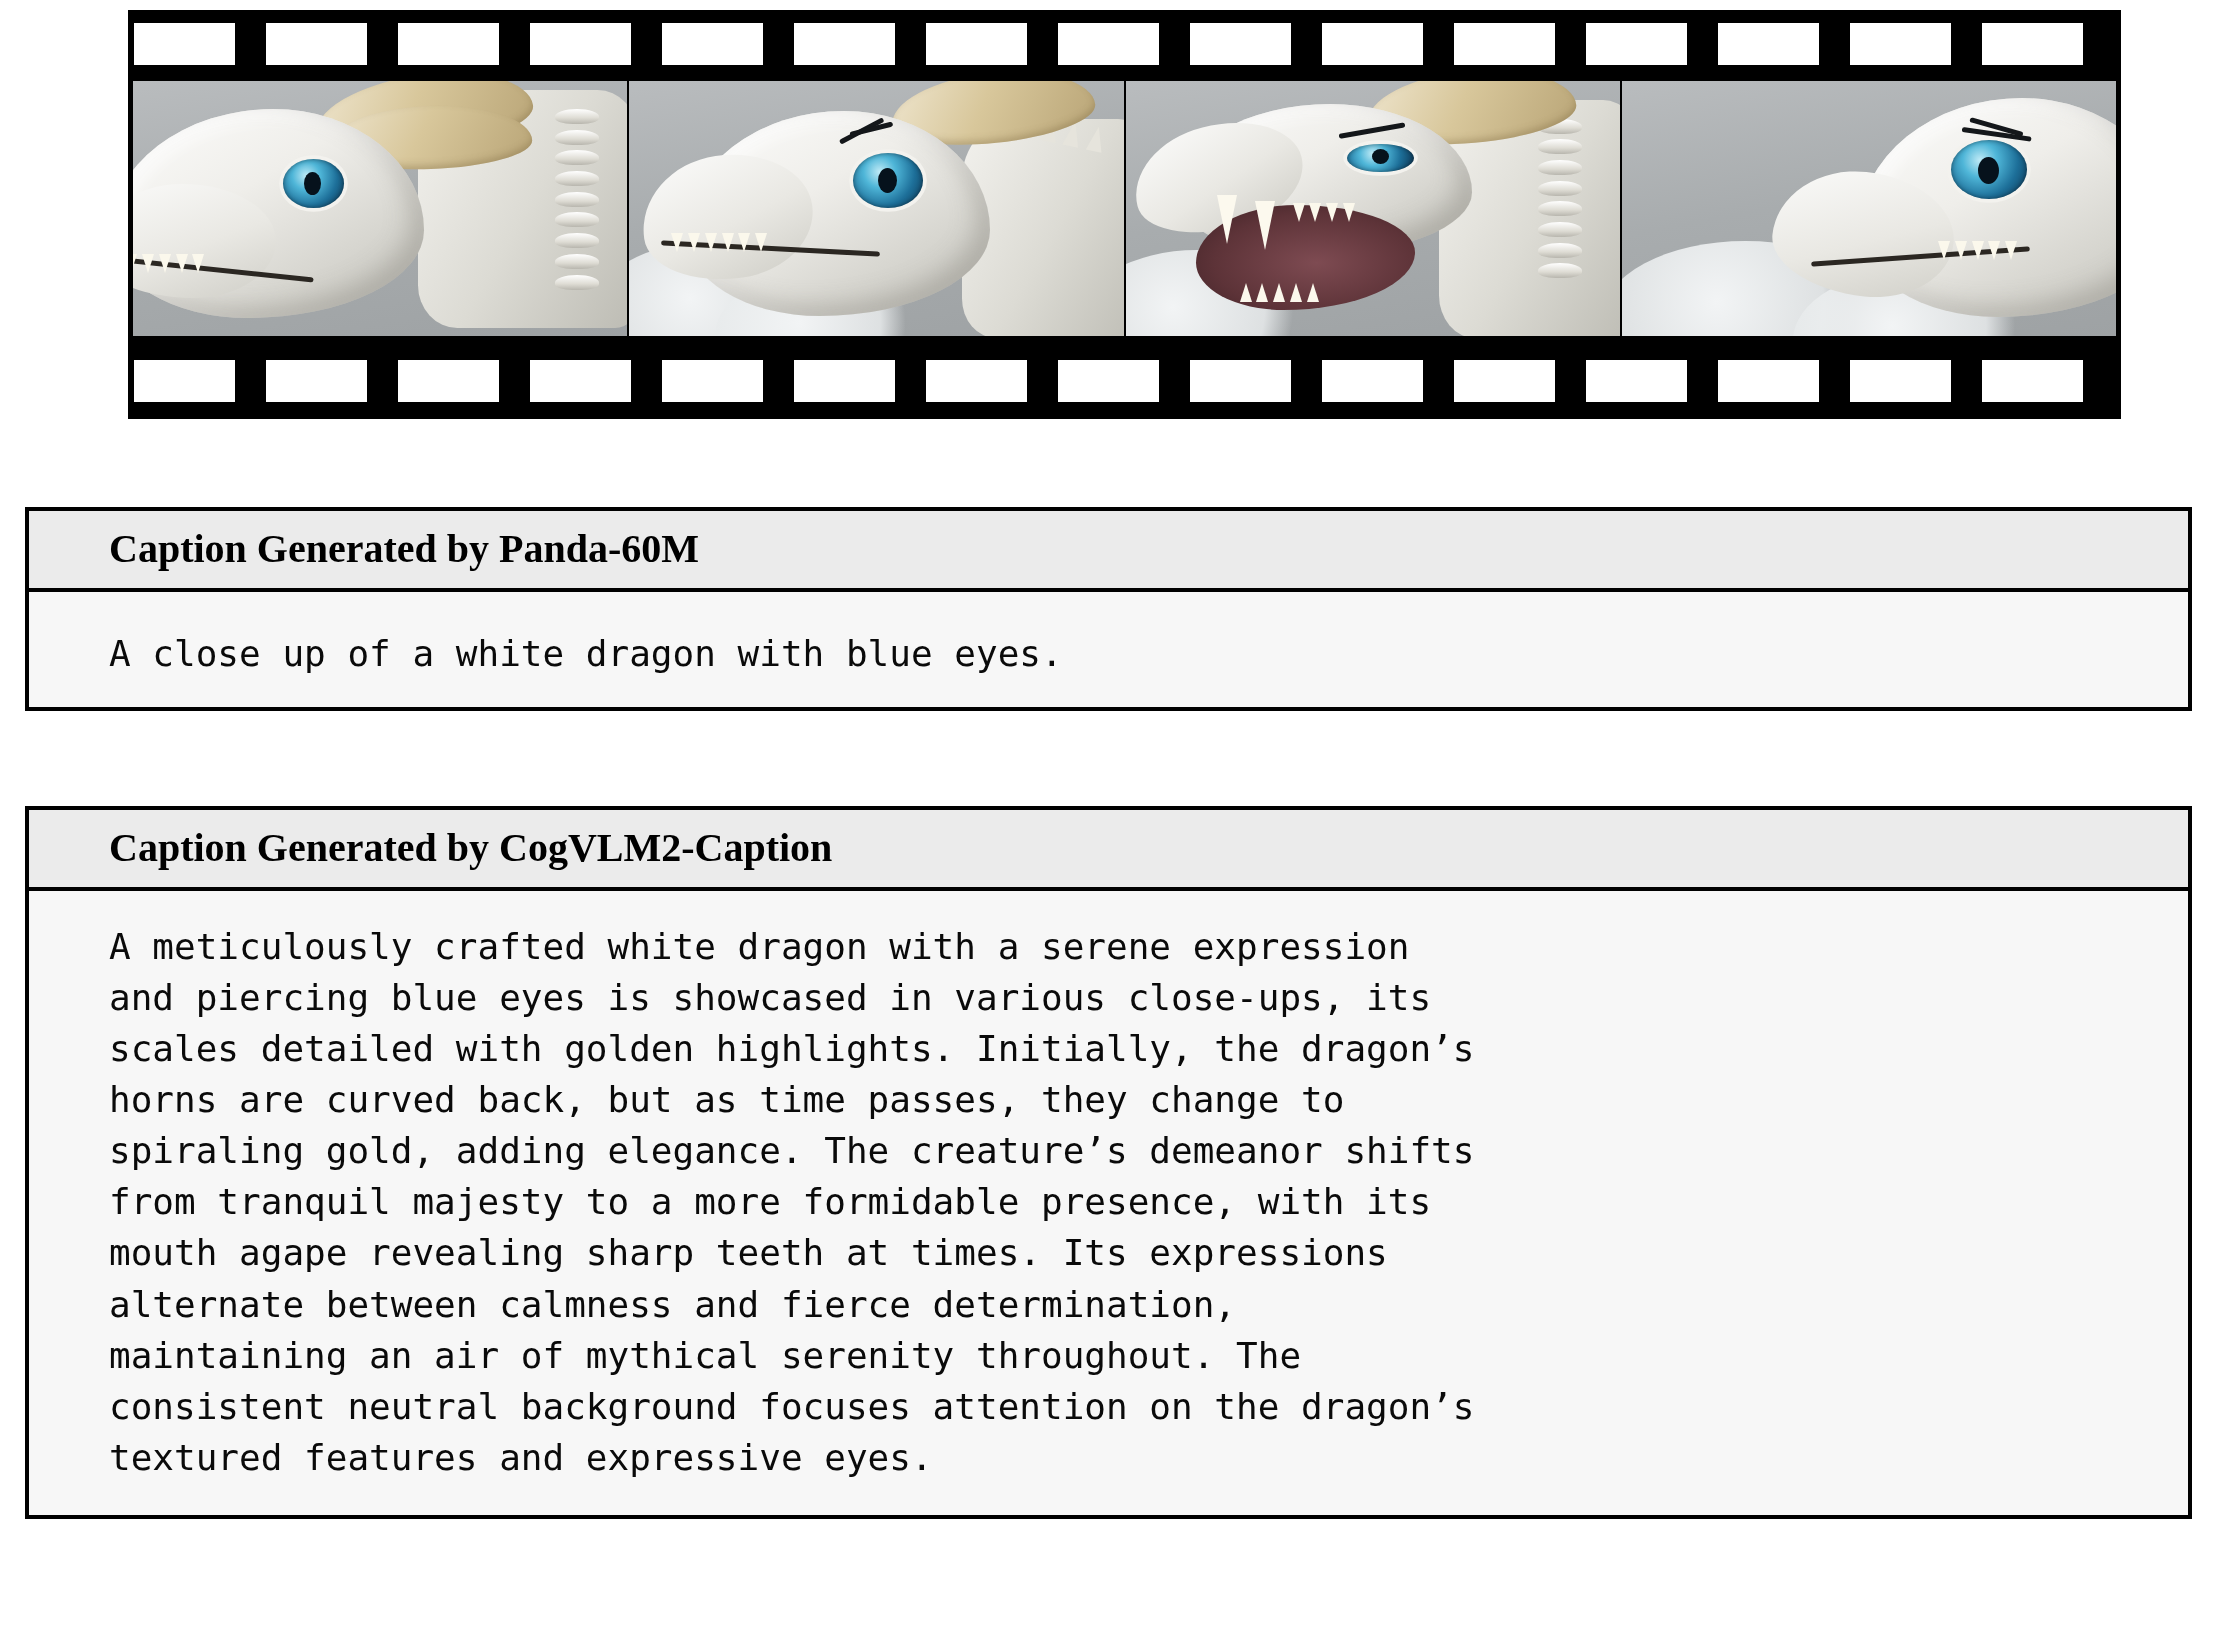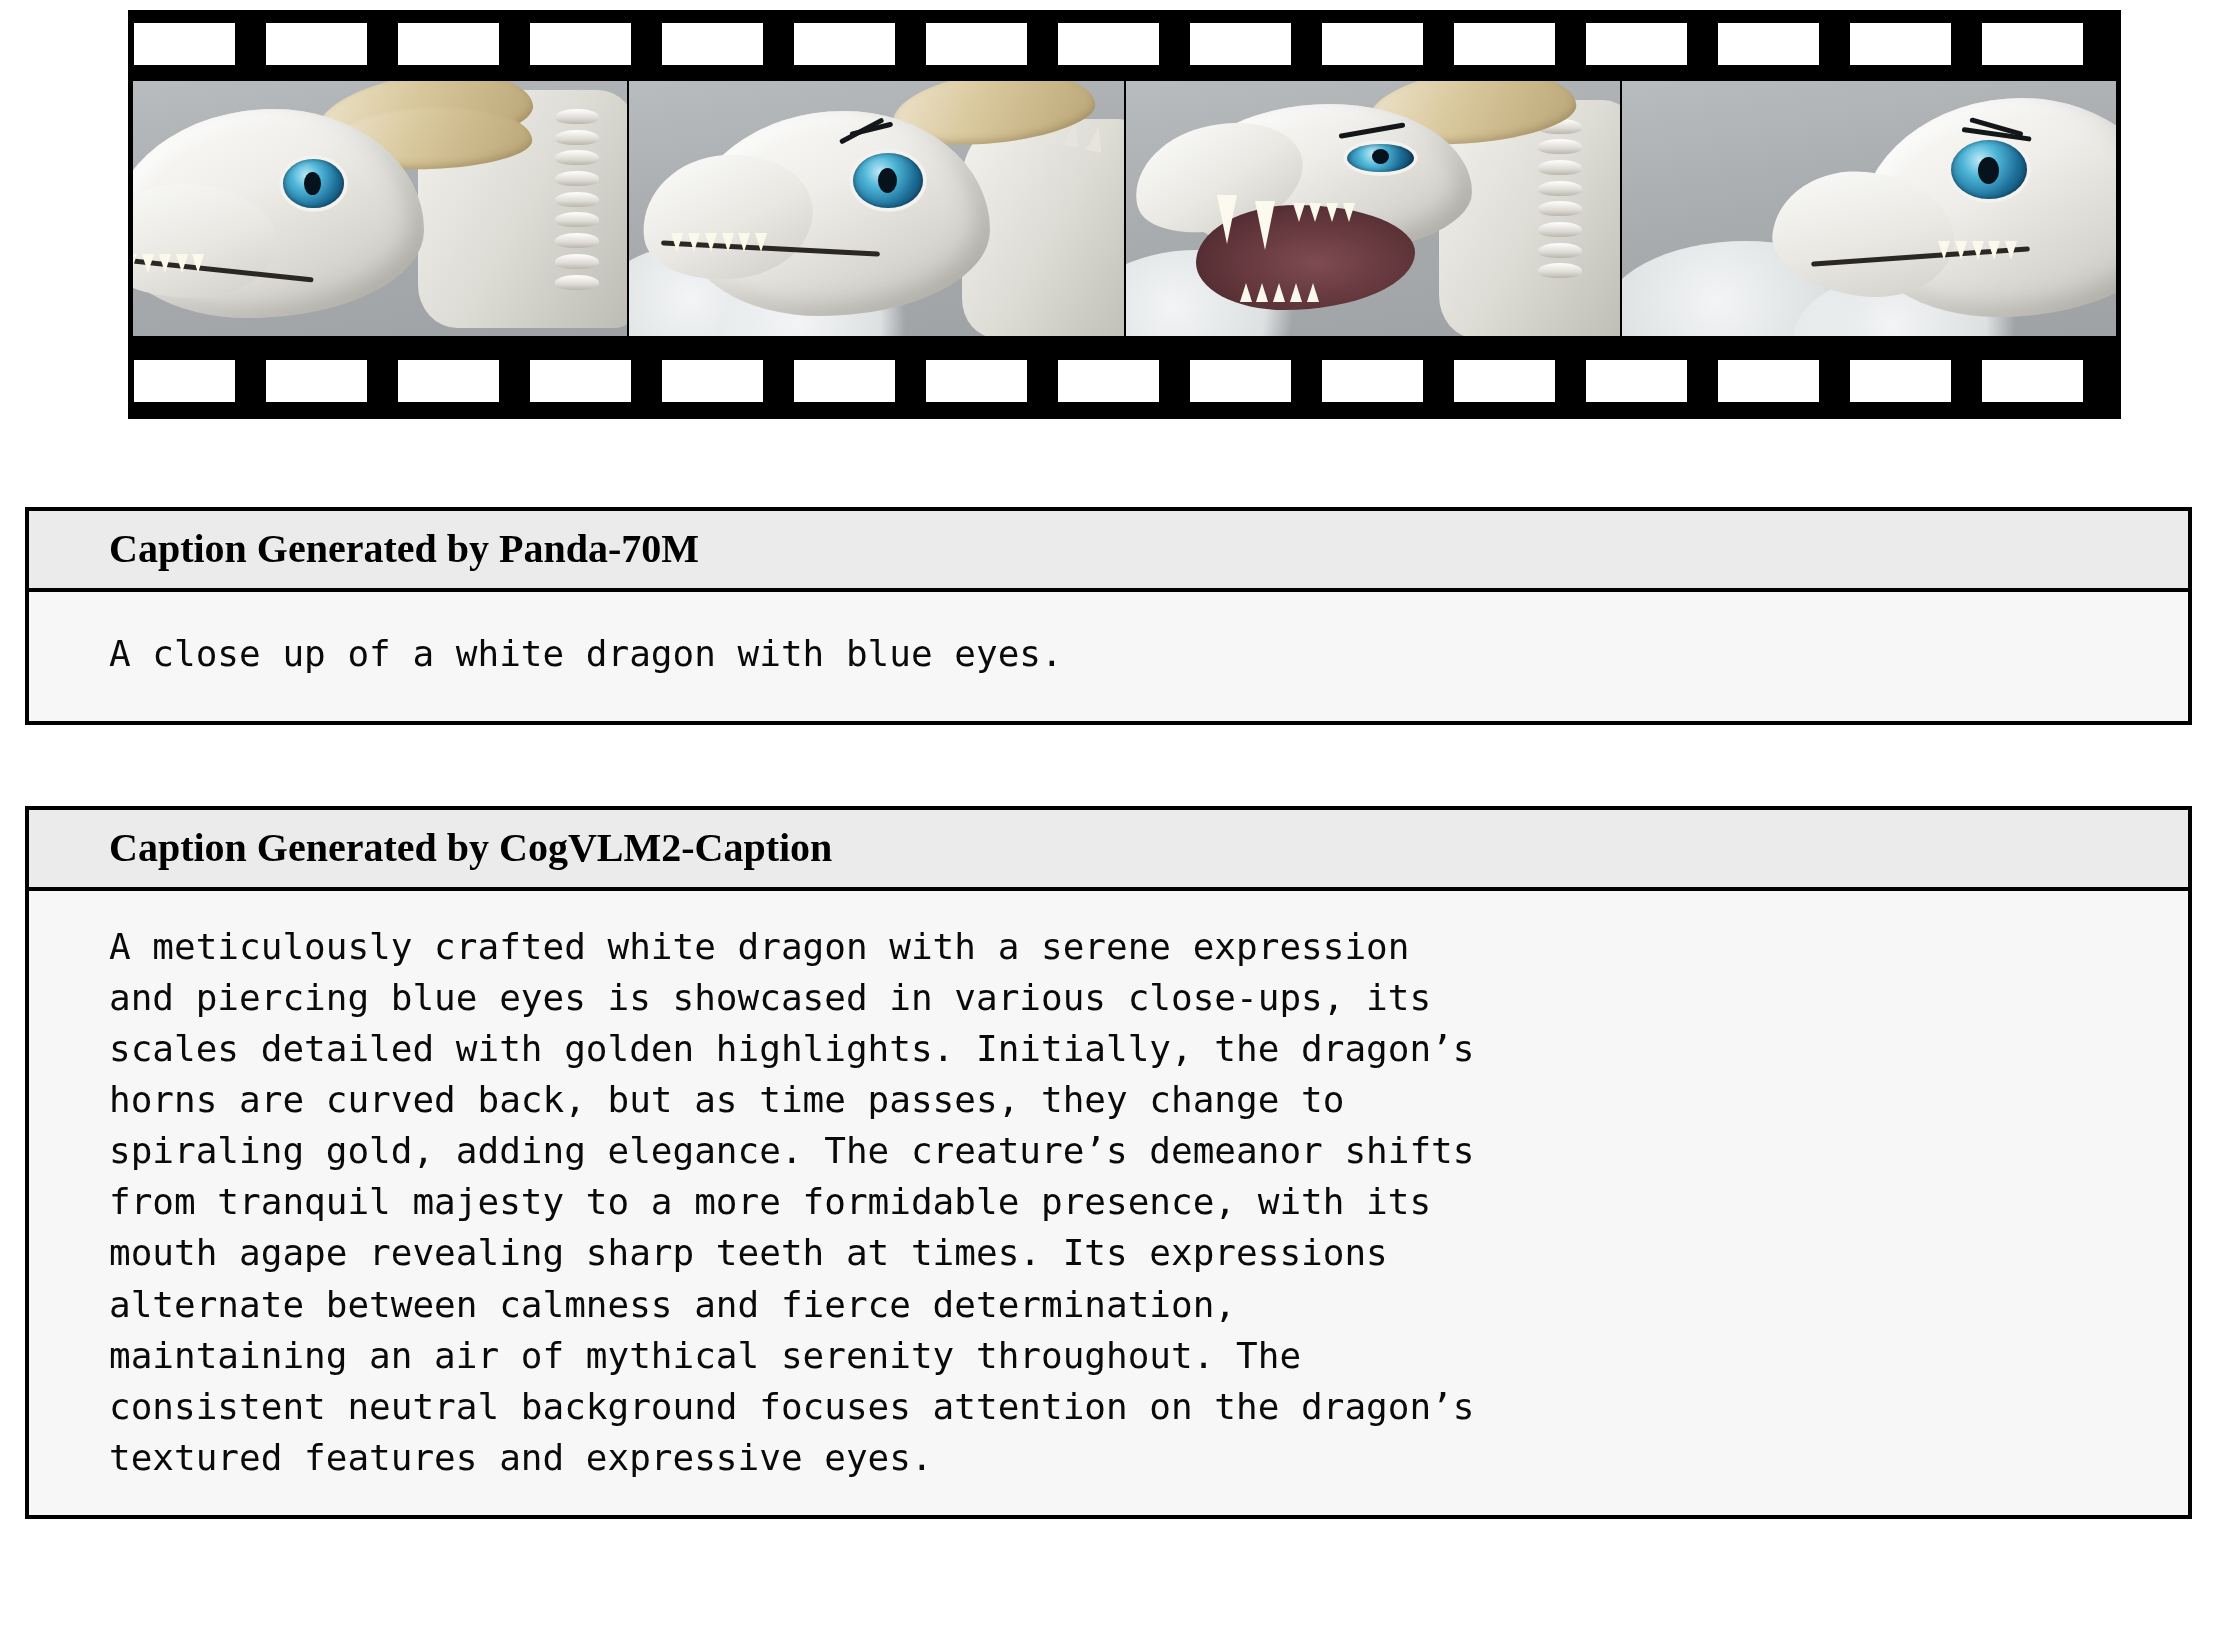--- a/index.html
+++ b/index.html
@@ -196,21 +196,21 @@
     font-family: "Liberation Serif", serif;
   }
   .card-body {
     padding: 30px 57px 32px 80px;
     font-family: "DejaVu Sans Mono", monospace;
     font-size: 36px;
     line-height: 1.42;
     color: #0a0a0a;
     white-space: pre-wrap;
   }
-  #body-panda { padding-top: 36px; padding-bottom: 42px; }
+  #body-panda { padding-top: 36px; padding-bottom: 28px; }
 </style>
 </head>
 <body>
 
 <div class="filmstrip-wrap">
   <div class="filmstrip">
 
     <div class="perf-row top">
       <div class="perf"></div>
       <div class="perf"></div>
@@ -369,21 +369,21 @@
       <div class="perf"></div>
       <div class="perf"></div>
       <div class="perf"></div>
       <div class="perf"></div>
     </div>
 
   </div>
 </div>
 
 <div class="card" id="card-panda">
-  <div class="card-header">Caption Generated by Panda-70M</div>
+  <div class="card-header">Caption Generated by Panda-60M</div>
   <div class="card-body" id="body-panda">A close up of a white dragon with blue eyes.</div>
 </div>
 
 <div class="card" id="card-cogvlm">
   <div class="card-header">Caption Generated by CogVLM2-Caption</div>
   <div class="card-body">A meticulously crafted white dragon with a serene expression
 and piercing blue eyes is showcased in various close-ups, its
 scales detailed with golden highlights. Initially, the dragon’s
 horns are curved back, but as time passes, they change to
 spiraling gold, adding elegance. The creature’s demeanor shifts

